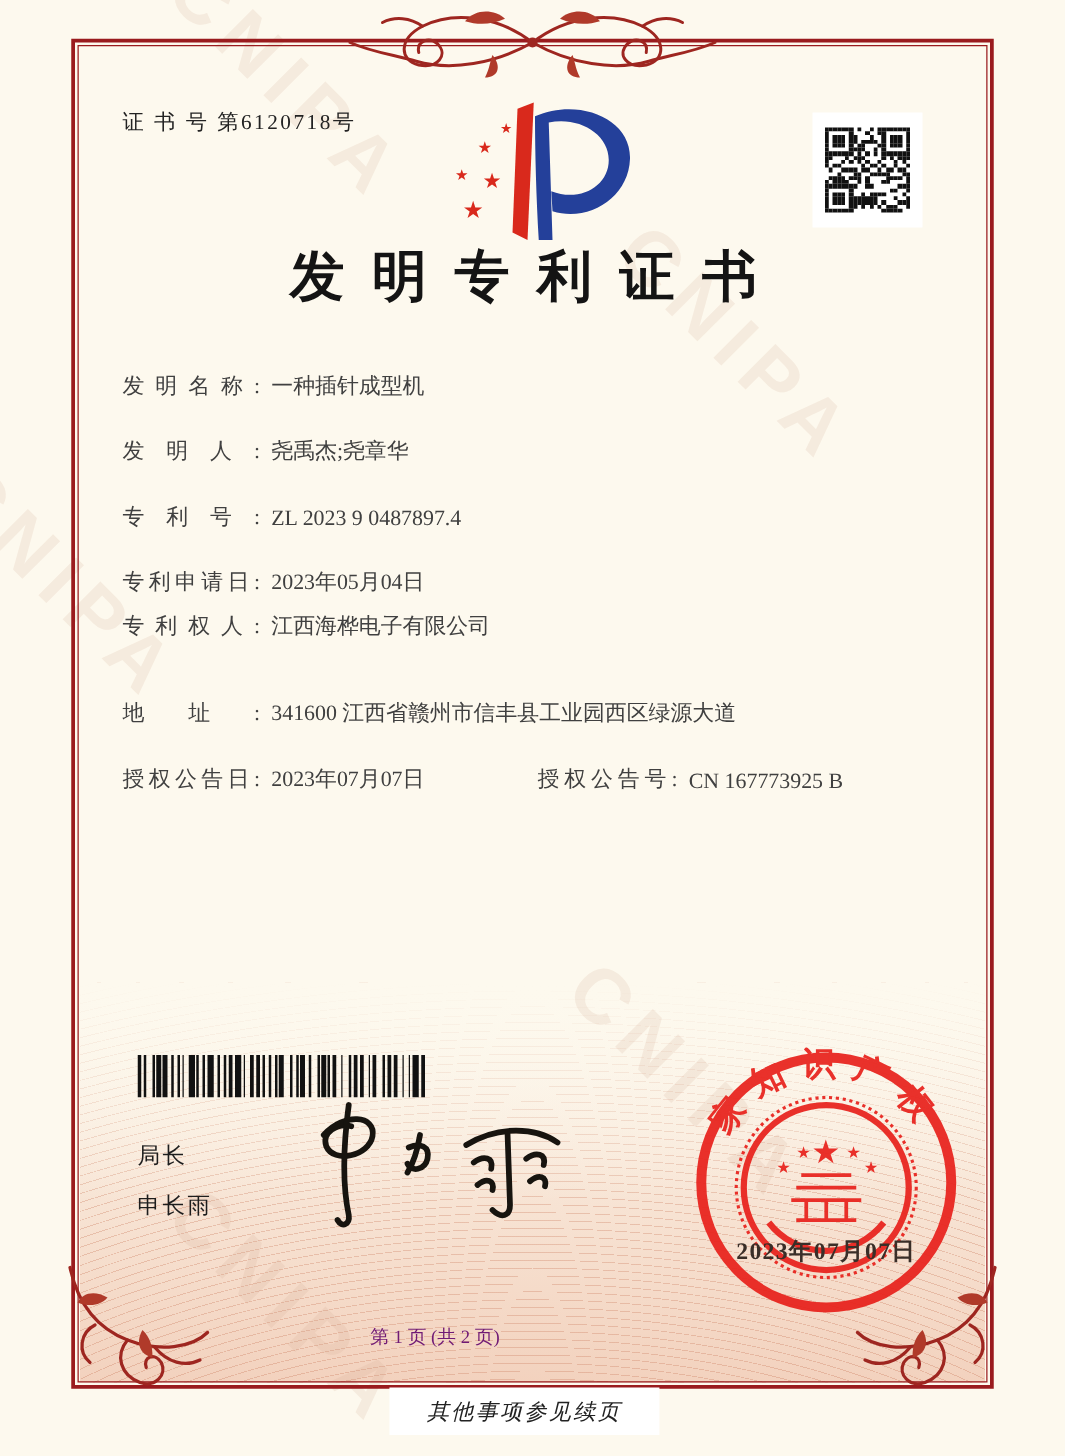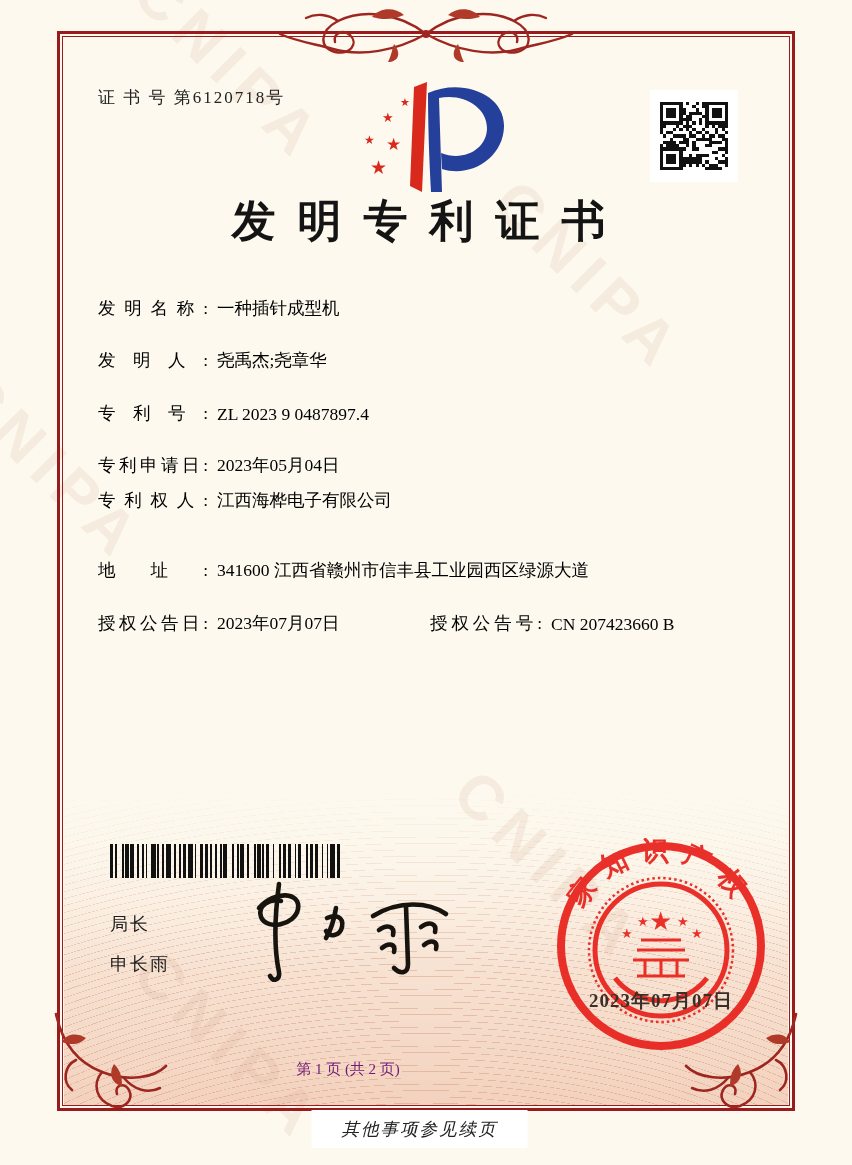--- a/index.html
+++ b/index.html
@@ -43,21 +43,21 @@
   .qr-grid{width:68px;height:68px;display:grid;
            grid-template-columns:repeat(21,1fr);grid-template-rows:repeat(21,1fr);}
   .qr-grid div{background:transparent;}
   .qr-grid div.on{background:#111;}
   .title{
     left:58px;top:192px;width:732px;text-align:center;z-index:3;
     font-size:44px;font-weight:700;letter-spacing:22px;padding-left:11px;box-sizing:border-box;
     color:#141414;
   }
   
-  .frow{left:98px;z-index:3;font-size:17.5px;color:#000000;white-space:nowrap;}
+  .frow{left:98px;z-index:3;font-size:17.5px;color:#404040;white-space:nowrap;}
   .flabel{display:inline-block;width:110px;text-align:justify;text-align-last:justify;vertical-align:bottom;}
   .fval{margin-left:9px;}
   .frow-right{left:430px;}
   
   .legal{
     left:88px;top:656px;width:680px;z-index:3;
     font-size:17px;line-height:35px;font-style:italic;color:#222;
     text-align:justify;
   }
   .legal p{margin:0;text-indent:2.1em;}
@@ -602,21 +602,21 @@
 <div class="abs frow" style="top:488px;">
   <span class="flabel">专利权人:</span><span class="fval">江西海桦电子有限公司</span>
 </div>
 <div class="abs frow" style="top:558px;">
   <span class="flabel">地址:</span><span class="fval">341600 江西省赣州市信丰县工业园西区绿源大道</span>
 </div>
 <div class="abs frow" style="top:611px;">
   <span class="flabel">授权公告日:</span><span class="fval">2023年07月07日</span>
 </div>
 <div class="abs frow frow-right" style="top:611px;">
-  <span class="flabel" style="width:112px;">授权公告号:</span><span class="fval">CN 207423660 B</span>
+  <span class="flabel" style="width:112px;">授权公告号:</span><span class="fval">CN 167773925 B</span>
 </div>
 
 <div class="abs legal">
 </div>
 
 <div class="abs barcode" id="barcode">
     <div class="b" style="width: 3.4px; background: rgb(17, 17, 17);"></div>
     <div class="b" style="width: 1.7px; background: transparent;"></div>
     <div class="b" style="width: 1.7px; background: rgb(17, 17, 17);"></div>
     <div class="b" style="width: 5.1px; background: transparent;"></div>

